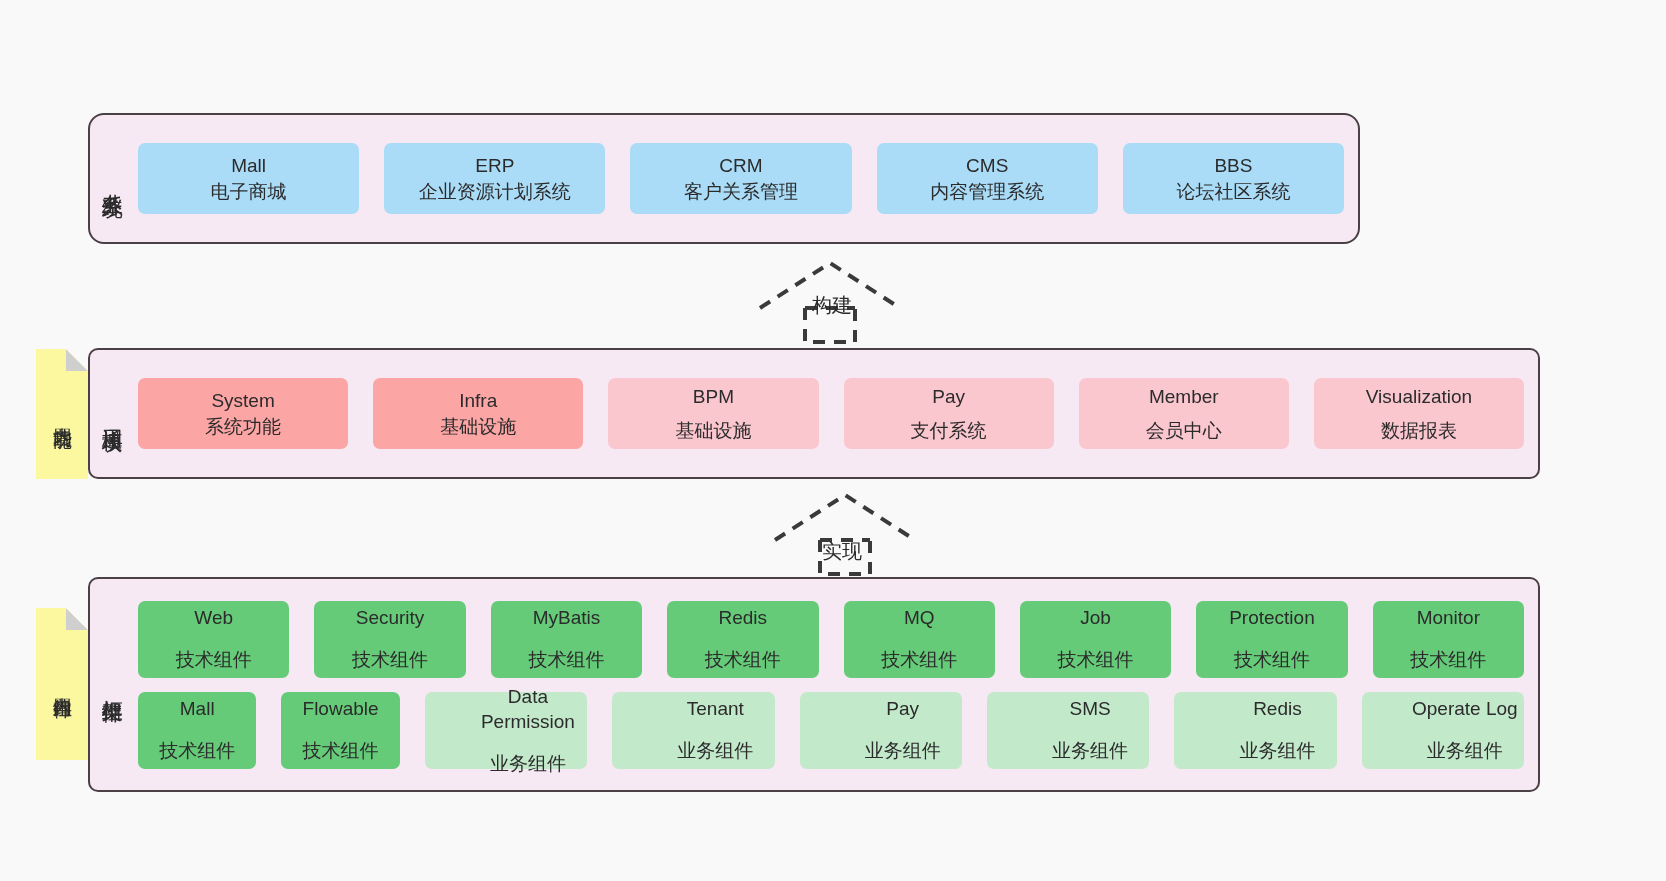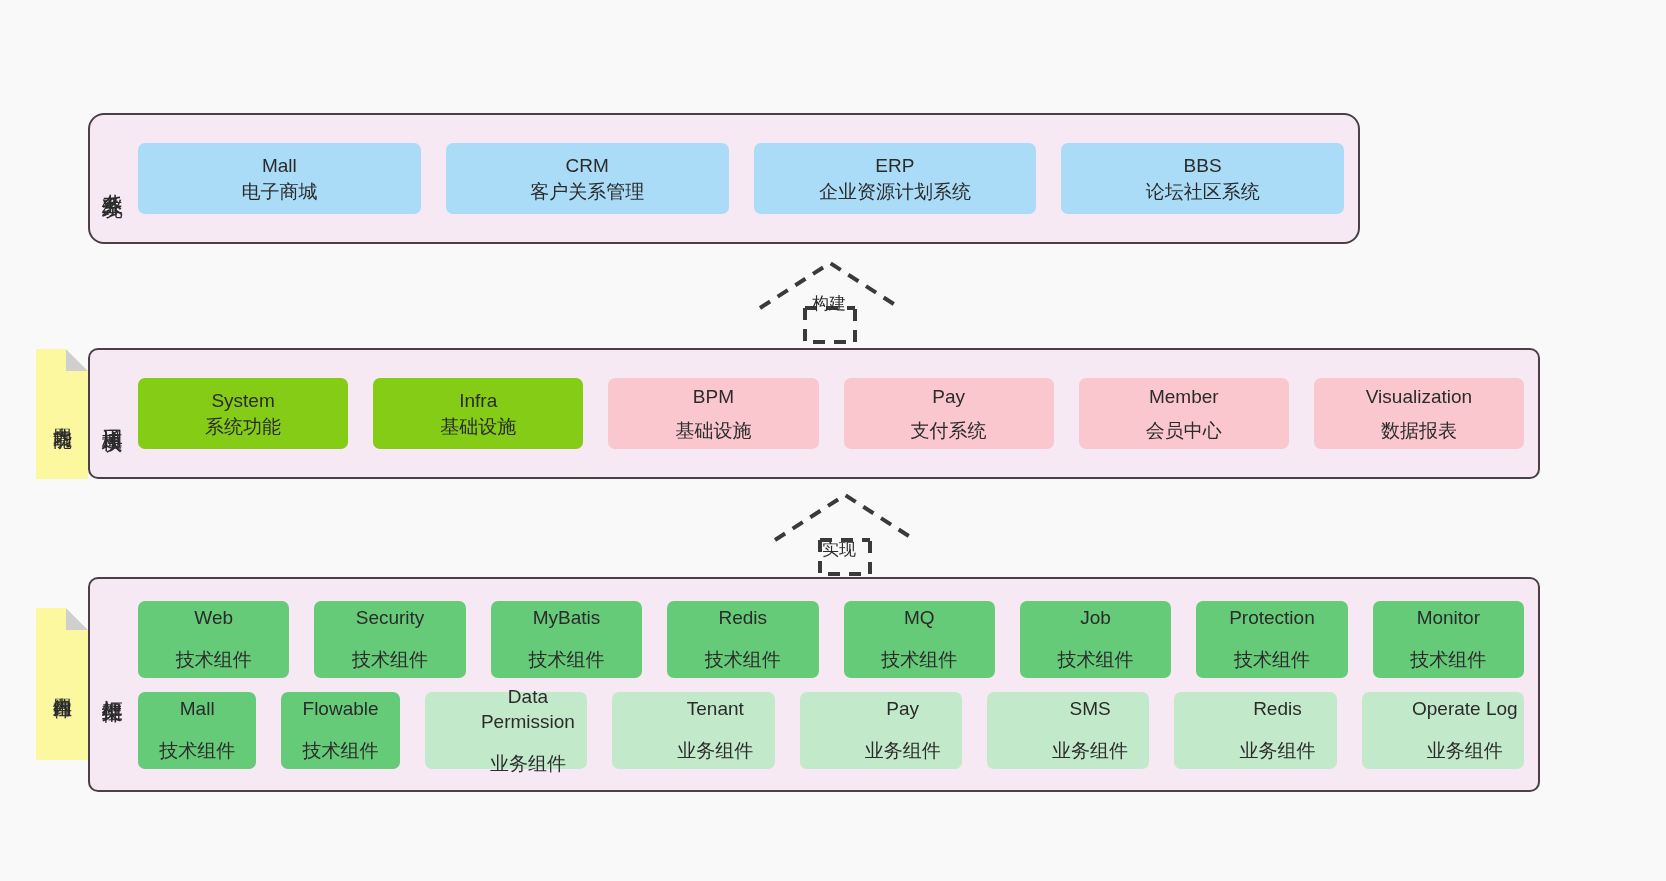--- a/index.html
+++ b/index.html
@@ -76,21 +76,21 @@
     color: #2b2b2b;
     padding: 6px 4px;
     box-sizing: border-box;
   }
   .cell .t1 { white-space: nowrap; }
   .cell .t2 { white-space: nowrap; }
   .cell.wrap .t1 { white-space: normal; }
 
   
   .blue       { background: #aadcf8; }
-  .red-strong { background: #84cc16; }
+  .red-strong { background: #fca5a5; }
   .red-light  { background: #fbc7cf; gap: 8px; }
   .green-strong { background: #65cb79; }
   .green-light  { background: #c3e9cb; padding-left: 48px; }
 
   
   #layer-business { left: 88px;  top: 113px; width: 1272px; height: 131px; border-radius: 16px; }
   #layer-common   { left: 88px;  top: 348px; width: 1452px; height: 131px; }
   #layer-framework{ left: 88px;  top: 577px; width: 1452px; height: 215px; }
 
   #layer-business .cell,
@@ -126,21 +126,21 @@
     clip-path: polygon(0 0, 100% 100%, 0 100%);
   }
   #note-builtin-func { left: 36px; top: 349px; width: 52px; height: 130px; }
   #note-builtin-comp { left: 36px; top: 608px; width: 52px; height: 152px; }
 
   
   .uml-arrow { position: absolute; }
   .uml-arrow svg { display: block; overflow: visible; }
   .uml-label {
     position: absolute;
-    font-size: 17px;
+    font-size: 20px;
     color: #2b2b2b;
     background: transparent;
     white-space: nowrap;
     user-select: none;
   }
   #arrow-build { left: 755px; top: 258px; width: 150px; height: 86px; }
   #arrow-build .uml-label { left: 57px; top: 34px; }
   #arrow-impl  { left: 770px; top: 490px; width: 150px; height: 86px; }
   #arrow-impl .uml-label  { left: 52px; top: 48px; }
 </style>
@@ -151,26 +151,30 @@
 
   <div class="layer" id="layer-business">
     <div class="layer-title">业务系统</div>
     <div class="layer-body">
       <div class="row">
         <div class="cell blue">
           <span class="t1">Mall</span>
           <span class="t2">电子商城</span>
         </div>
         <div class="cell blue">
+          <span class="t1">ERP</span>
+          <span class="t2">企业资源计划系统</span>
+        </div>
+        <div class="cell blue">
           <span class="t1">CRM</span>
           <span class="t2">客户关系管理</span>
         </div>
         <div class="cell blue">
-          <span class="t1">ERP</span>
-          <span class="t2">企业资源计划系统</span>
+          <span class="t1">CMS</span>
+          <span class="t2">内容管理系统</span>
         </div>
         <div class="cell blue">
           <span class="t1">BBS</span>
           <span class="t2">论坛社区系统</span>
         </div>
       </div>
     </div>
   </div>
 
   <div class="uml-arrow" id="arrow-build">

